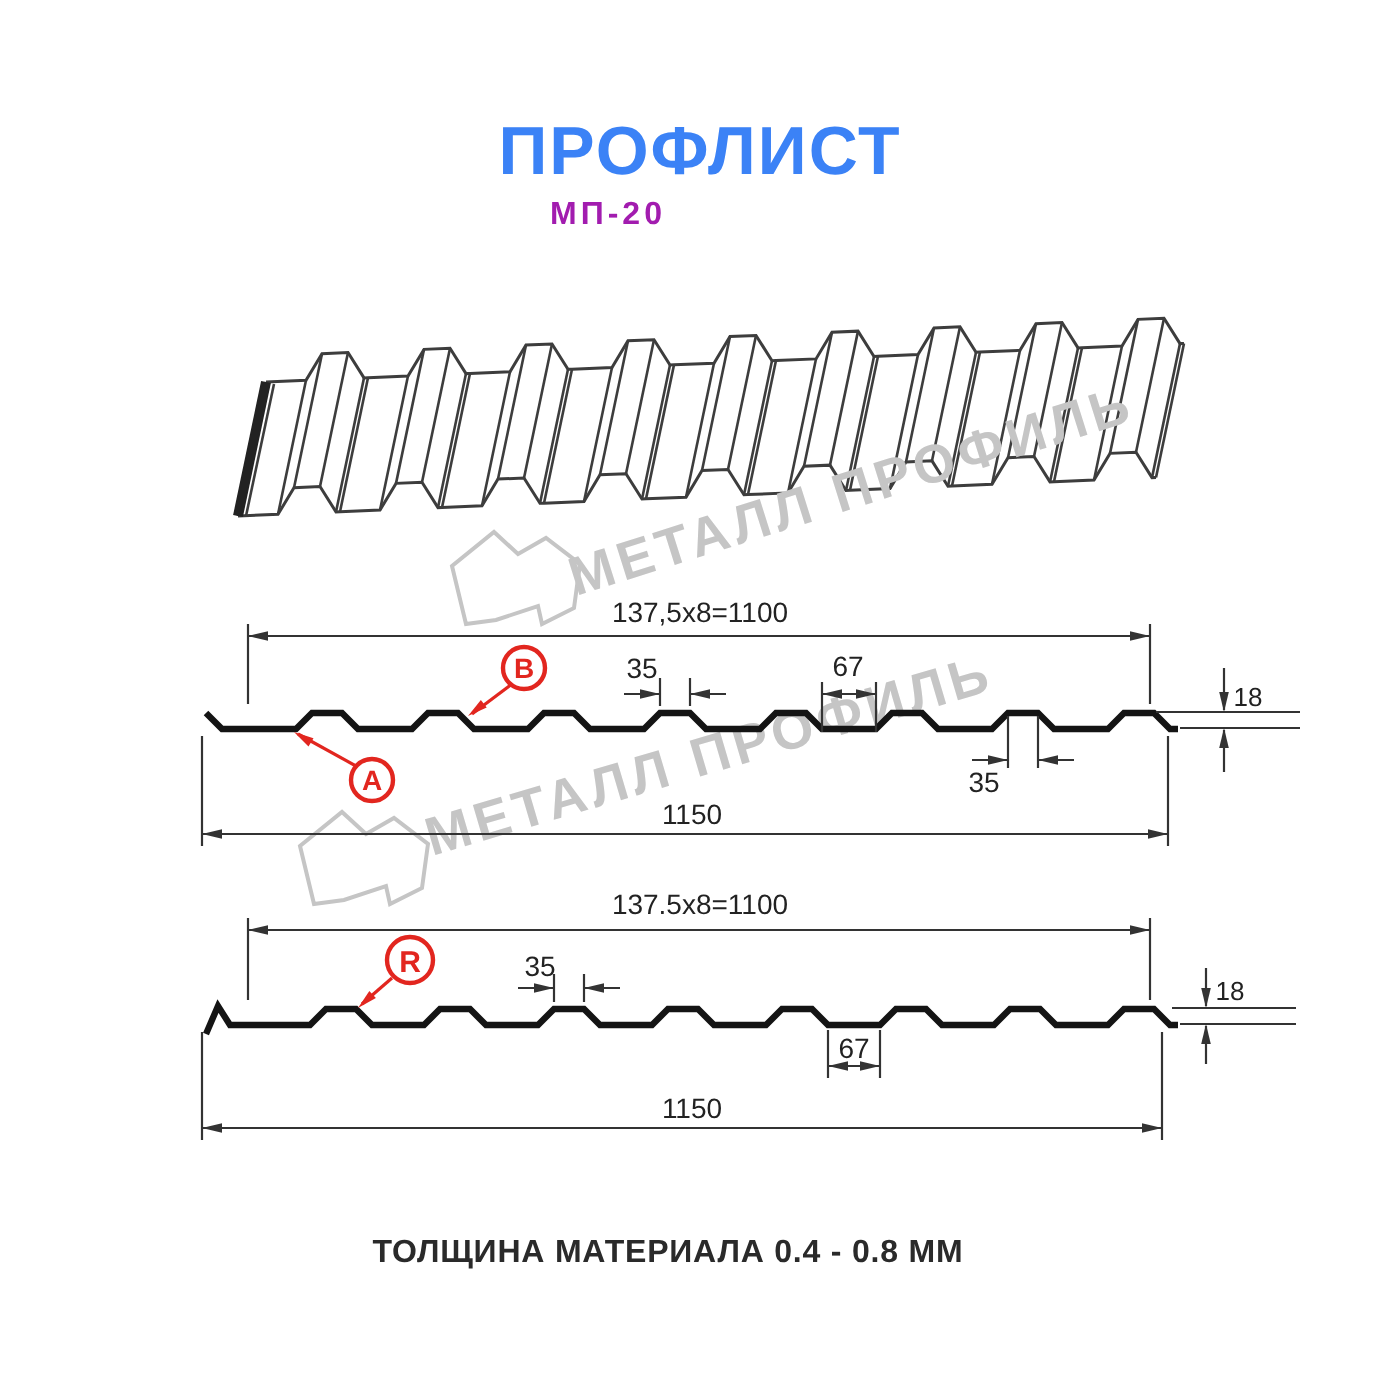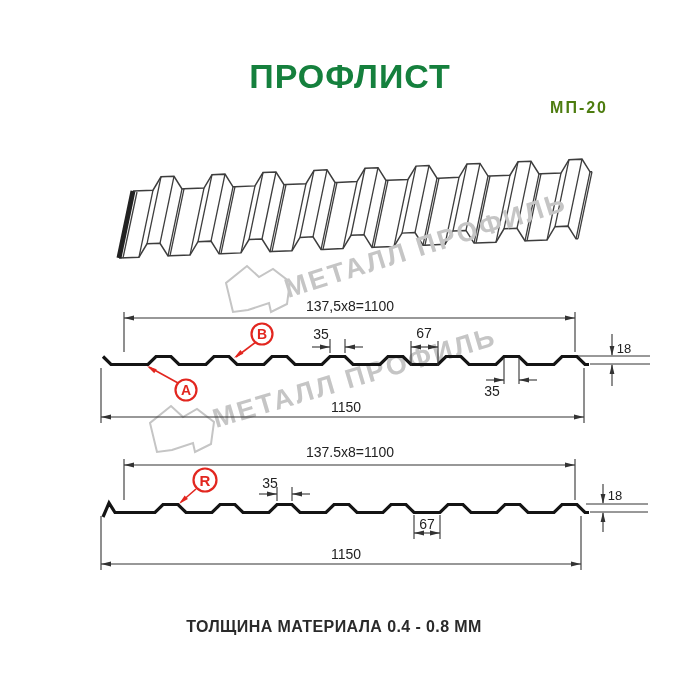--- a/index.html
+++ b/index.html
@@ -1,21 +1,21 @@
 <!DOCTYPE html>
 <html><head>
 <meta charset="utf-8">
 <style>
   html,body{margin:0;padding:0;background:#ffffff;}
   #page{position:relative;width:700px;height:700px;background:#fff;overflow:hidden;
         font-family:"Liberation Sans",sans-serif;}
   .title{position:absolute;top:57px;left:0;width:700px;text-align:center;
-         font-size:34px;font-weight:bold;letter-spacing:1px;color:#15803d;}
-  .subtitle{position:absolute;top:99px;left:0;width:608px;text-align:right;
-         font-size:16px;font-weight:bold;letter-spacing:2px;color:#4d7c0f;}
+         font-size:34px;font-weight:bold;letter-spacing:1px;color:#3b82f6;}
+  .subtitle{position:absolute;top:99px;left:0;width:608px;text-align:center;
+         font-size:16px;font-weight:bold;letter-spacing:2px;color:#a21caf;}
   .footer{position:absolute;top:618px;left:0;width:668px;text-align:center;
          font-size:16px;font-weight:bold;letter-spacing:.4px;color:#2a2a2a;}
   svg{position:absolute;left:0;top:0;}
   text.dim{font-family:"Liberation Sans",sans-serif;font-size:14px;fill:#222;text-anchor:middle;}
   text.small{font-size:13px;}
   text.red{font-family:"Liberation Sans",sans-serif;font-weight:bold;fill:#e2261f;text-anchor:middle;}
   text.wm{font-family:"Liberation Sans",sans-serif;font-size:27px;font-weight:bold;
           fill:#c5c5c5;letter-spacing:2.5px;}
   .redc{fill:#fff;stroke:#e2261f;stroke-width:2.2;}
   .prof{fill:none;stroke:#141414;stroke-width:3.2;stroke-linejoin:miter;}

